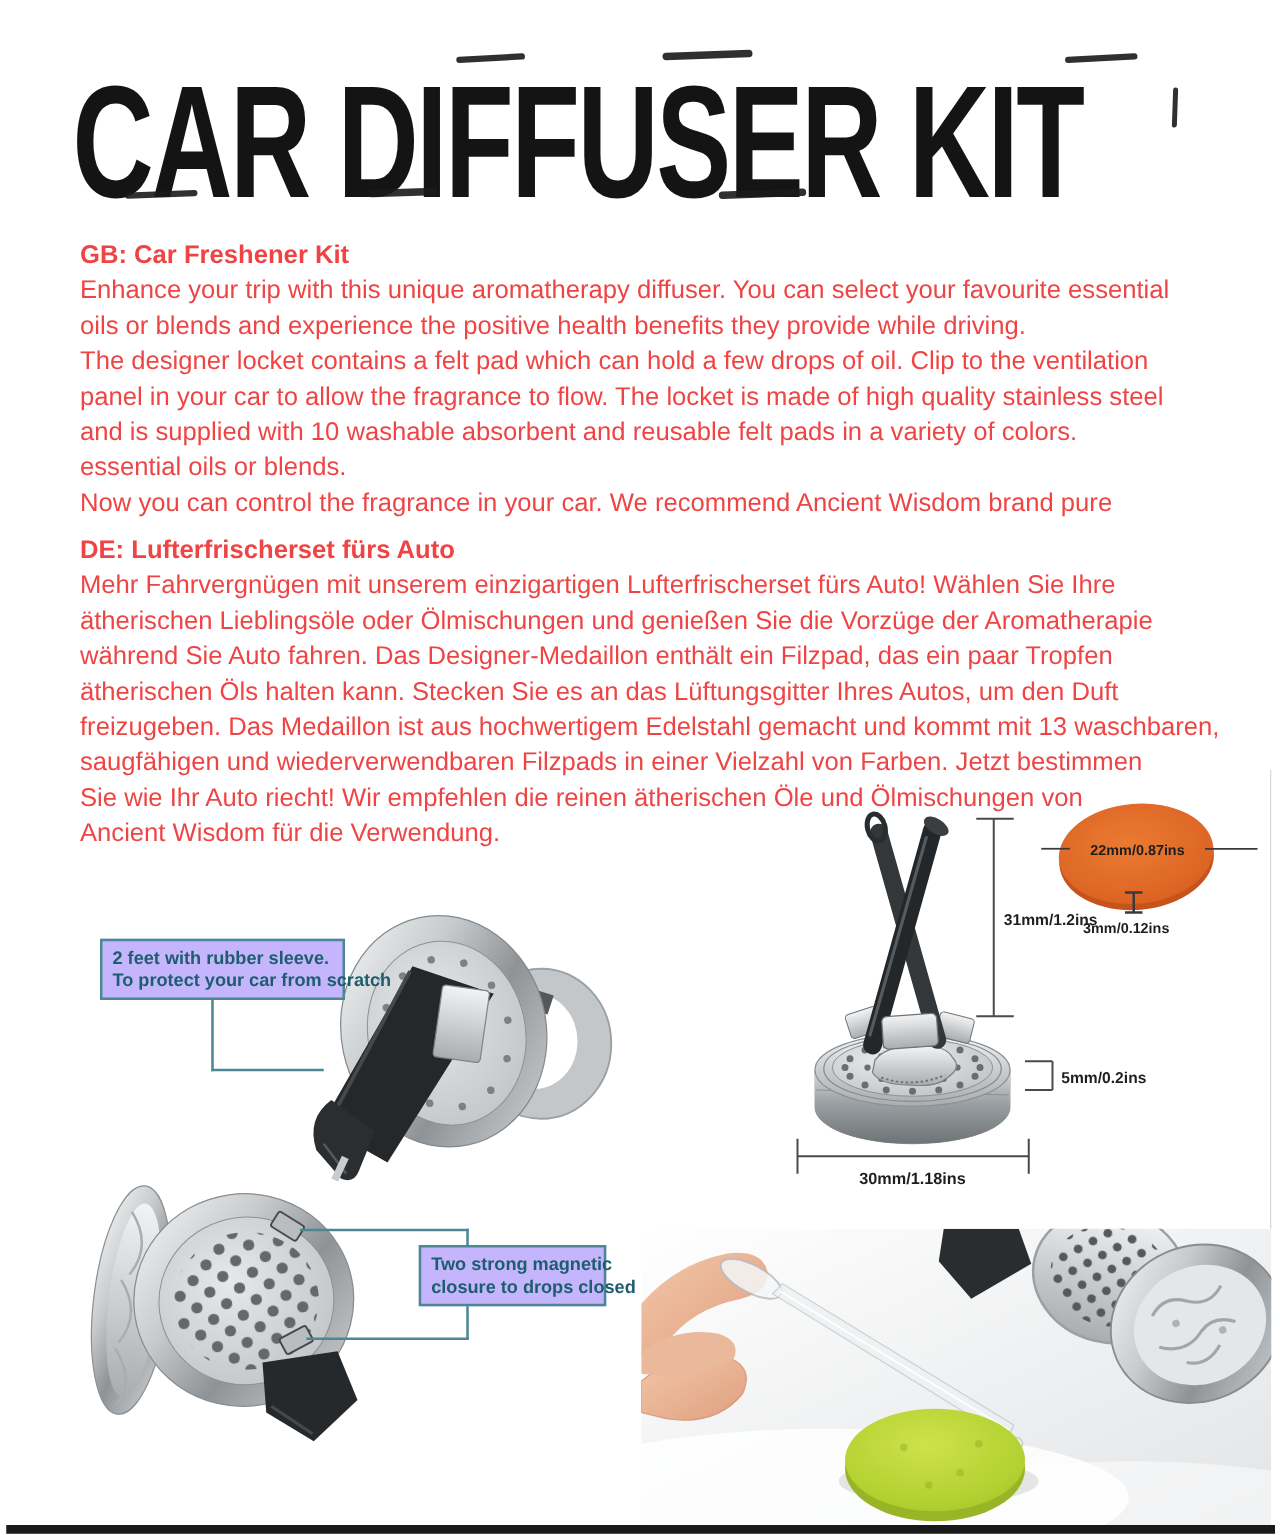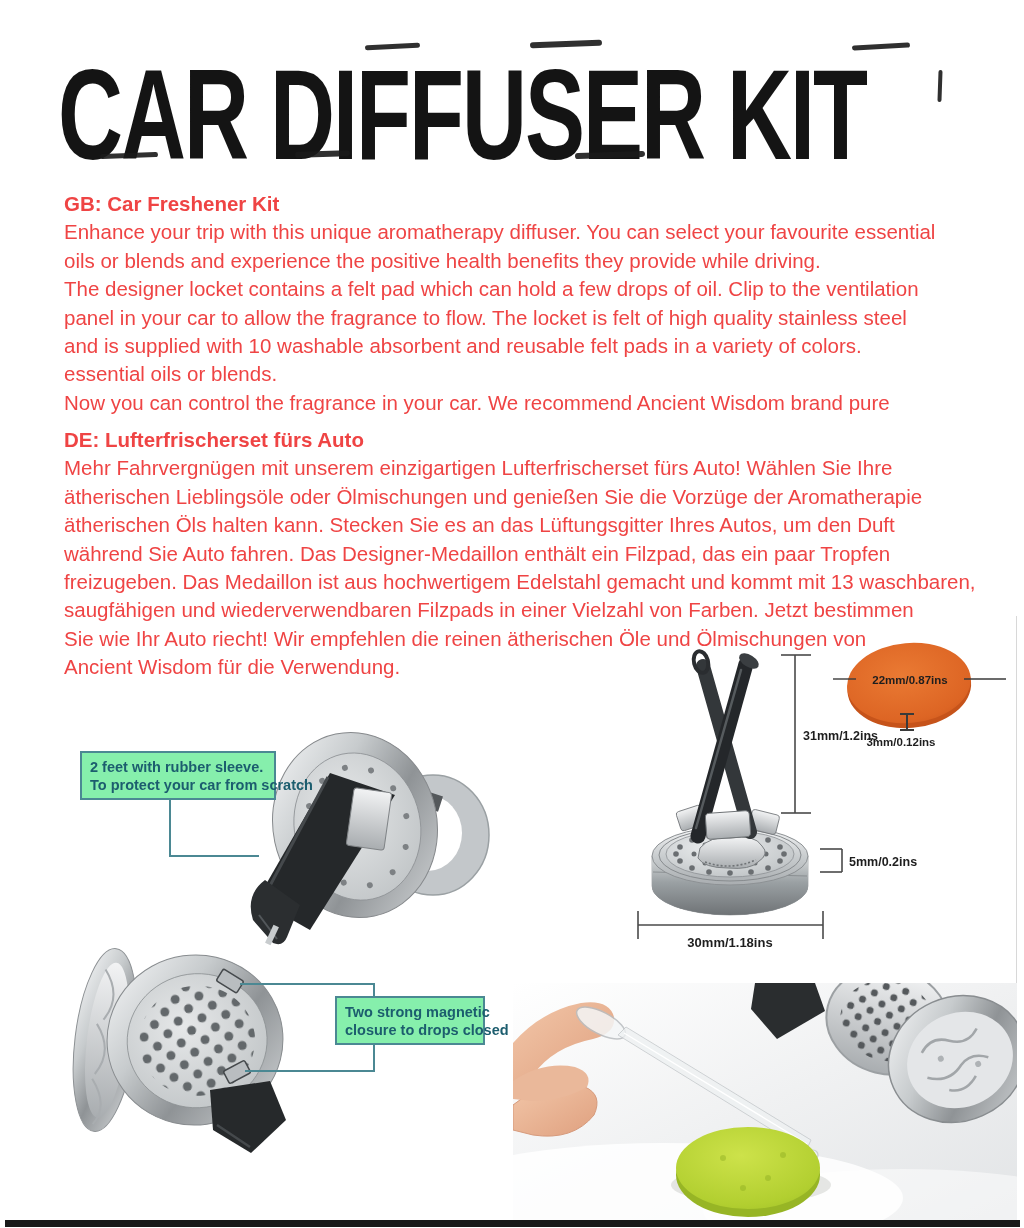--- a/index.html
+++ b/index.html
@@ -14,21 +14,21 @@
     color:#141414; white-space:nowrap; transform:scaleY(1.42); transform-origin:50% 8px;
     font-family:"Liberation Sans", sans-serif;
   }
   .smudge { position:absolute; background:#1a1a1a; border-radius:3px; opacity:.9; }
   
   .text-block { position:absolute; left:40px; width:960px; font-size:20.5px; color:#ef4444;margin-left:24px; }
   .tb-heading { font-weight:bold; line-height:28.4px; white-space:nowrap; }
   .tb-lines div { line-height:28.4px; white-space:nowrap; }
   
   .callout {
-    position:absolute; background:#86efac; border:2px solid #4b8893; color:#1c5d6e;
+    position:absolute; background:#c4b5fd; border:2px solid #4b8893; color:#1c5d6e;
     font-weight:bold; font-size:14.5px; line-height:18px; padding:5px 8px 4px 8px; z-index:30;
   }
   .callout div { white-space:nowrap; }
   .connector { position:absolute; background:#4b8893; z-index:20; }
   
   .figure { position:absolute; z-index:10; }
   .photo-edge { position:absolute; left:1016px; top:616px; width:1px; height:367px; background:#d8d8d8; }
   .bottom-bar { position:absolute; left:5px; top:1220px; width:1015px; height:7px; background:#1a1a1a; }
   svg text { font-family:"Liberation Sans", sans-serif; }
   .dim-label { font-size:12.5px; font-weight:bold; fill:#1e1e1e; }
@@ -49,34 +49,34 @@
   <div class="smudge" style="left:575px; top:152px; width:70px; height:6px; transform:rotate(-2deg);"></div>
   <div class="smudge" style="left:852px; top:44px; width:58px; height:5px; transform:rotate(-3deg);"></div>
   <div class="smudge" style="left:938px; top:70px; width:4px; height:32px; transform:rotate(2deg);"></div>
 
   <section class="text-block" style="top:190px;">
     <div class="tb-heading">GB: Car Freshener Kit</div>
     <div class="tb-lines">
         <div>Enhance your trip with this unique aromatherapy diffuser. You can select your favourite essential</div>
         <div>oils or blends and experience the positive health benefits they provide while driving.</div>
         <div>The designer locket contains a felt pad which can hold a few drops of oil. Clip to the ventilation</div>
-        <div>panel in your car to allow the fragrance to flow. The locket is felt of high quality stainless steel</div>
+        <div>panel in your car to allow the fragrance to flow. The locket is made of high quality stainless steel</div>
         <div>and is supplied with 10 washable absorbent and reusable felt pads in a variety of colors.</div>
         <div>essential oils or blends.</div>
         <div>Now you can control the fragrance in your car. We recommend Ancient Wisdom brand pure</div>
       </div>
   </section>
 
   <section class="text-block" style="top:426px;">
     <div class="tb-heading">DE: Lufterfrischerset fürs Auto</div>
     <div class="tb-lines">
         <div>Mehr Fahrvergnügen mit unserem einzigartigen Lufterfrischerset fürs Auto! Wählen Sie Ihre</div>
         <div>ätherischen Lieblingsöle oder Ölmischungen und genießen Sie die Vorzüge der Aromatherapie</div>
+        <div>während Sie Auto fahren. Das Designer-Medaillon enthält ein Filzpad, das ein paar Tropfen</div>
         <div>ätherischen Öls halten kann. Stecken Sie es an das Lüftungsgitter Ihres Autos, um den Duft</div>
-        <div>während Sie Auto fahren. Das Designer-Medaillon enthält ein Filzpad, das ein paar Tropfen</div>
         <div>freizugeben. Das Medaillon ist aus hochwertigem Edelstahl gemacht und kommt mit 13 waschbaren,</div>
         <div>saugfähigen und wiederverwendbaren Filzpads in einer Vielzahl von Farben. Jetzt bestimmen</div>
         <div>Sie wie Ihr Auto riecht! Wir empfehlen die reinen ätherischen Öle und Ölmischungen von</div>
         <div>Ancient Wisdom für die Verwendung.</div>
       </div>
   </section>
 
   <svg class="figure" style="left:600px; top:640px;" width="424" height="340" viewBox="0 0 424 340">
     <defs>
       <linearGradient id="chromeTop" x1="0" y1="0" x2="0" y2="1">

